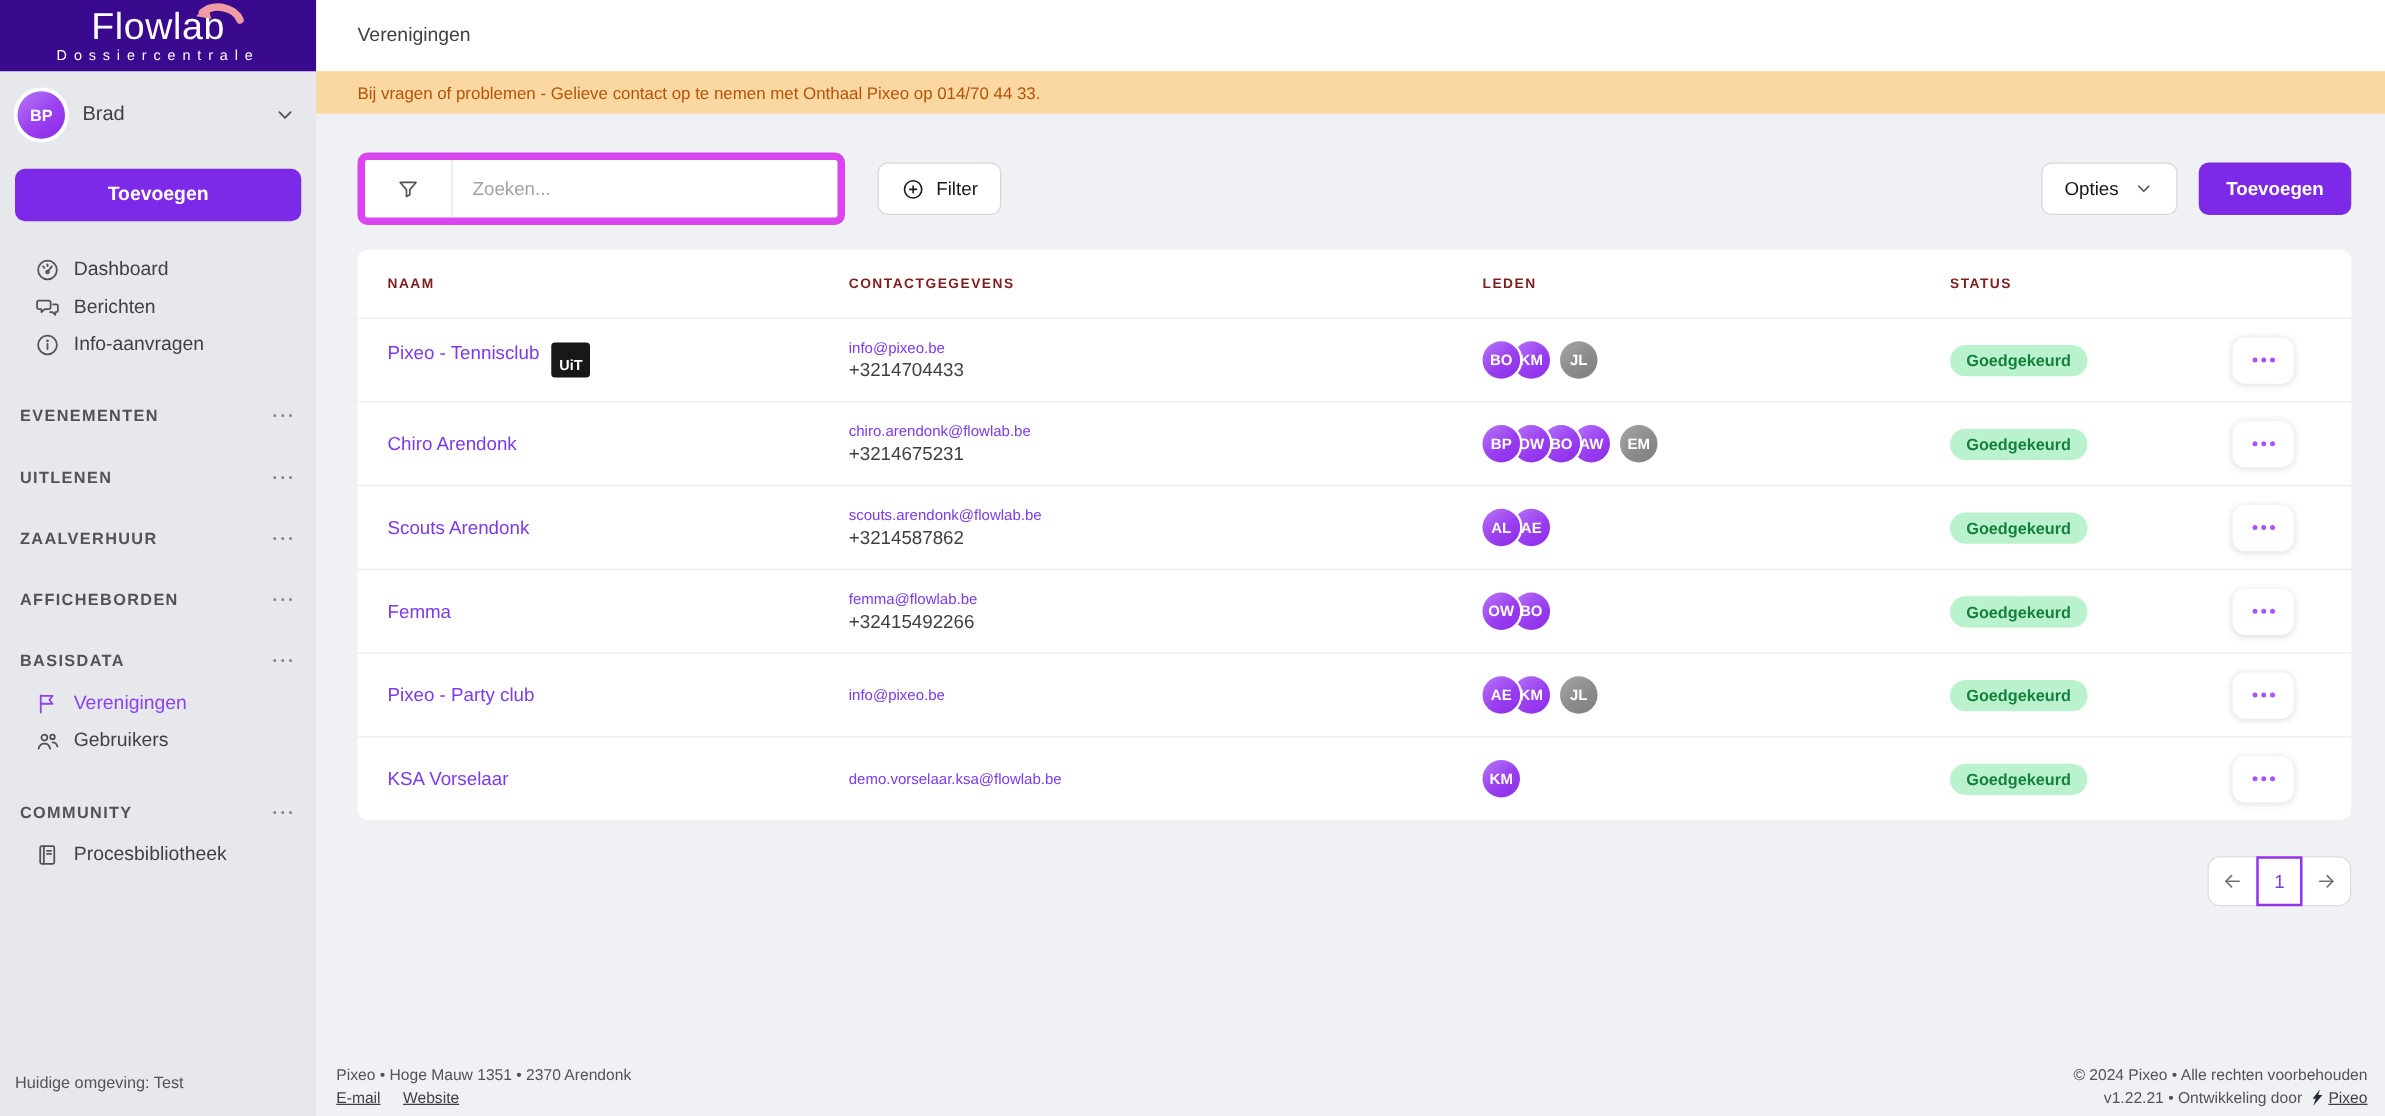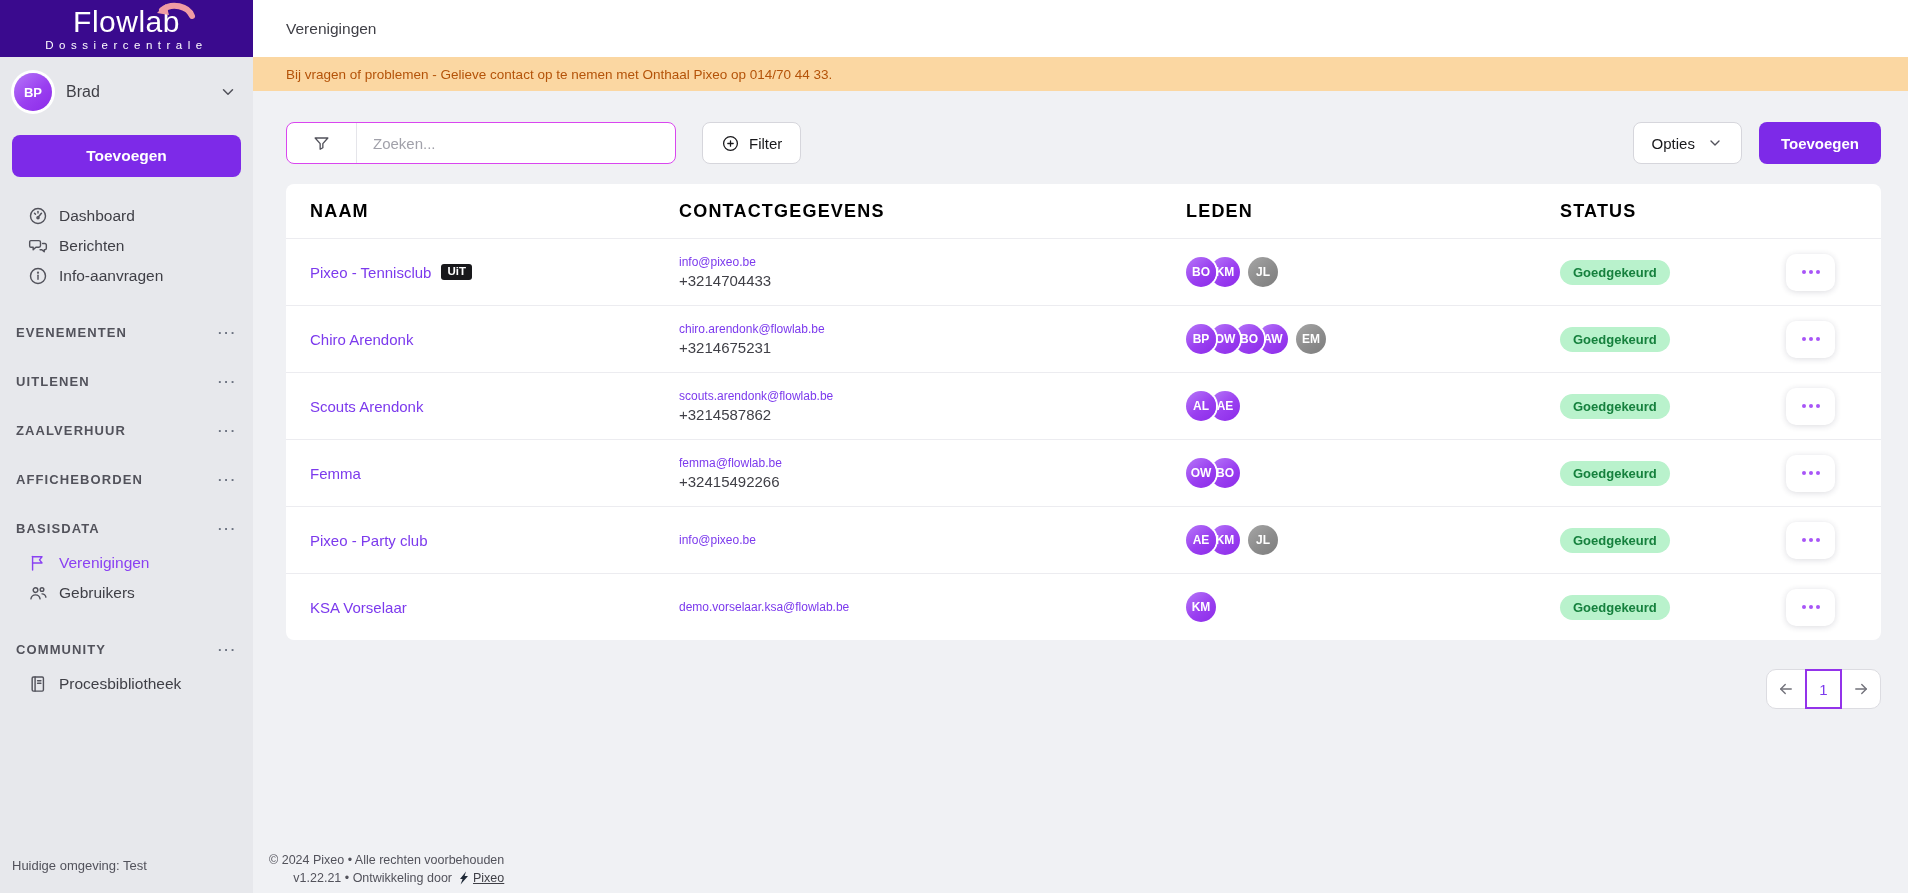--- a/index.html
+++ b/index.html
@@ -73,21 +73,21 @@
   .banner {
     height:34px; background:#fbd7a2; color:#b45309;
     display:flex; align-items:center; padding:0 33px; font-size:13.5px; flex-shrink:0;
   }
   .content { flex:1; padding:0 27px 0 33px; display:flex; flex-direction:column; }
 
   
   .toolbar { margin-top:31px; display:flex; align-items:center; }
   .search-group {
     display:flex; align-items:stretch; background:#fff;
-    border:1px solid #d946ef; border-radius:8px; height:42px; width:390px; overflow:hidden;
+    border:6px solid #d946ef; border-radius:8px; height:58px; width:390px; overflow:hidden;
   }
   .funnel-cell { width:70px; display:flex; align-items:center; justify-content:center; border-right:1px solid #e5e5ea; color:#52525b; cursor:pointer; }
   .search-input {
     border:none; outline:none; flex:1; padding:0 16px; font-size:15px;
     font-family:inherit; color:#3f3f46; background:transparent;
   }
   .search-input::placeholder { color:#a1a1aa; }
   .btn-white {
     height:42px; display:inline-flex; align-items:center; gap:9px;
     background:#fff; border:1px solid #d6d6dc; border-radius:8px;
@@ -102,29 +102,29 @@
   }
 
   
   .table-card { margin-top:20px; background:#fff; border-radius:8px; overflow:hidden; }
   .trow {
     display:grid; grid-template-columns:393px 507px 374px 226px 1fr;
     align-items:center;
   }
   .thead { height:54px; }
   .thead .th {
-    font-size:18px; letter-spacing:1.2px; color:#000000; font-weight:600;
+    font-size:11px; letter-spacing:1.2px; color:#7f1d1d; font-weight:600;
   }
   .th:first-child, .td-name { padding-left:24px; }
   .tbody-row { height:67px; border-top:1px solid #ececf0; }
   .td-name { display:flex; align-items:flex-start; gap:10px; }
   .name-link { color:#7c3aed; font-size:15px; text-decoration:none; cursor:pointer; }
   .uit-badge {
     background:#18181b; color:#fff; font-weight:800; font-size:11.5px;
-    border-radius:3px; padding:2px 6px 3px 6px; line-height:1; cursor:default;
+    border-radius:3px; padding:14px 6px 3px 6px; line-height:1; cursor:default;
   }
   .email-link { color:#7c3aed; font-size:12px; text-decoration:none; cursor:pointer; display:block; }
   .phone { color:#3f3f46; font-size:15px; margin-top:3px; }
   .members { display:flex; align-items:center; }
   .avatar {
     width:30px; height:30px; border-radius:50%; color:#fff; font-weight:700; font-size:12px;
     display:flex; align-items:center; justify-content:center;
     box-shadow:0 0 0 2px #fff; position:relative; margin-left:-6px; cursor:pointer;
   }
   .avatar:first-child { margin-left:0; }
@@ -522,20 +522,27 @@
             <svg width="18" height="18" viewBox="0 0 24 24" fill="none" stroke="currentColor" stroke-width="1.8" stroke-linecap="round" stroke-linejoin="round">
                 <path d="M5 12h14"></path>
                 <polyline points="13 6 19 12 13 18"></polyline>
               </svg>
           </button>
         </div>
       </div>
     </div>
 
     <div class="footer">
+      <div class="footer-left">
+        <div>Pixeo • Hoge Mauw 1351 • 2370 Arendonk</div>
+        <div class="footer-links">
+          <a>E-mail</a>
+          <a>Website</a>
+        </div>
+      </div>
       <div class="footer-right">
         <div>© 2024 Pixeo • Alle rechten voorbehouden</div>
         <div class="footer-dev">
           <span>v1.22.21 • Ontwikkeling door</span>
           <span class="pixeo-glyph">
             <svg width="11" height="14" viewBox="0 0 11 14">
                 <path d="M3 8 L9 0.5 L7.6 5 L11 5 L3.6 13.5 L5.6 8 Z" fill="#1f2937"></path>
               </svg>
           </span>
           <a>Pixeo</a>

